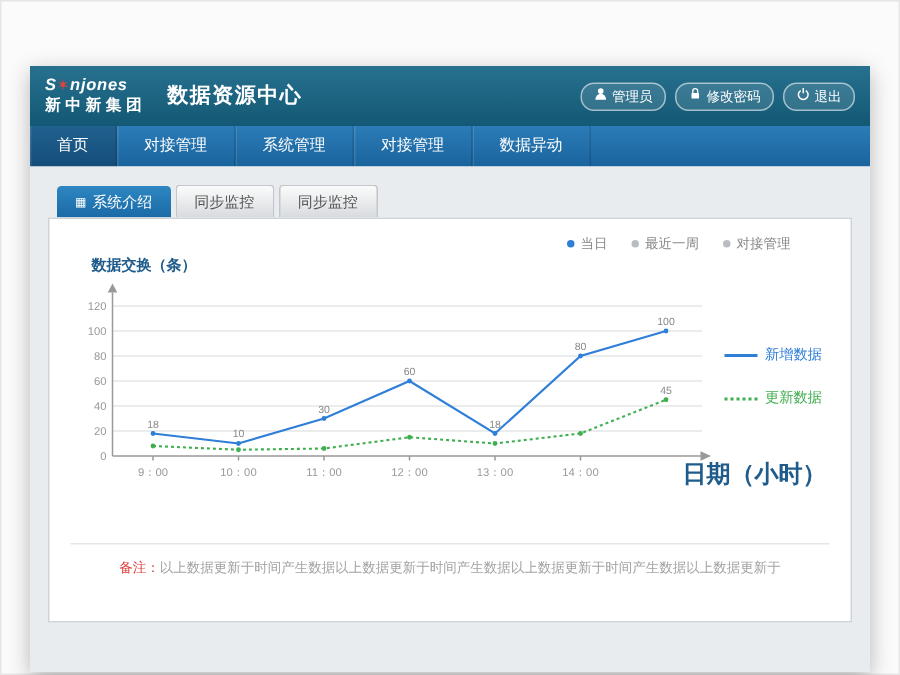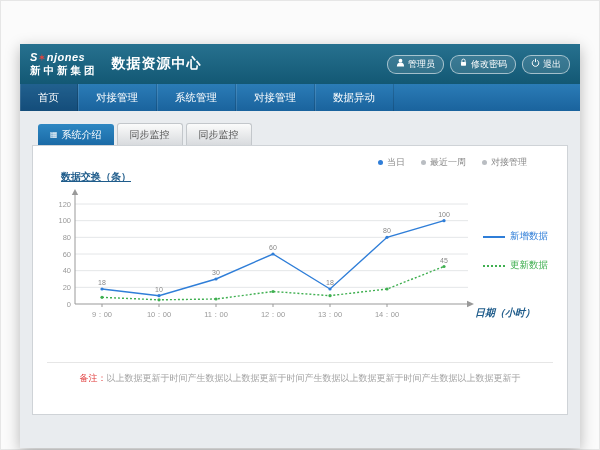--- a/index.html
+++ b/index.html
@@ -32,30 +32,30 @@
   .tab{font-size:10px;padding:4px 12px 3px;border-radius:3px 3px 0 0;cursor:pointer;box-sizing:border-box;}
   .tab.active{background:linear-gradient(180deg,#2e87c2,#1a6aa6);color:#fff;display:flex;gap:4px;align-items:center;}
   .tab.inactive{background:linear-gradient(180deg,#fbfbfb,#d8dbde);border:1px solid #c3c7cb;border-bottom:none;color:#555;}
   .tab-ic{font-size:8px;line-height:1;}
   .card{background:#fff;border:1px solid #cfd3d7;height:252px;padding:8px 14px;position:relative;box-sizing:content-box;}
   .legend-top{position:absolute;top:10px;right:40px;display:flex;gap:16px;font-size:9px;color:#888;}
   .legend-top .it{display:flex;align-items:center;gap:4px;cursor:pointer;}
   .dot{width:5px;height:5px;border-radius:50%;}
   .dot.blue{background:#2f7ed8;}
   .dot.gray{background:#b9bdc2;}
-  .y-title{color:#1f5c8b;font-size:10px;font-weight:bold;margin:16px 0 2px 14px;text-decoration:underline;}
+  .y-title{color:#1f5c8b;font-size:10px;font-weight:bold;margin:16px 0 2px 14px;}
   .chart-row{display:flex;position:relative;}
   svg{overflow:visible;font-family:inherit;}
   .series-legend{margin-left:6px;padding-top:44px;display:flex;flex-direction:column;gap:16px;}
   .sl-item{display:flex;align-items:center;gap:5px;font-size:9.5px;cursor:pointer;white-space:nowrap;}
   .sl-line{width:22px;border-top:2px solid #2f7ed8;display:inline-block;}
   .sl-line.green{border-top:2px dotted #3faf50;}
   .sl-item .n0{color:#2f7ed8;text-align:center;}
   .sl-item .n1{color:#3faf50;}
-  .x-title{position:absolute;left:428px;top:120px;color:#1f5c8b;font-size:10px;font-weight:bold;white-space:nowrap;font-style:italic;}
+  .x-title{position:absolute;left:408px;top:120px;color:#1f5c8b;font-size:16px;font-weight:bold;white-space:nowrap;}
   .note{border-top:1px solid #e6e6e6;margin-top:28px;padding-top:9px;text-align:center;font-size:9px;color:#a3a3a3;white-space:nowrap;}
   .note .pre{color:#e03a3a;}
 </style>
 </head>
 <body>
 
 <div class="frame"></div>
 
 <div class="app">
 

